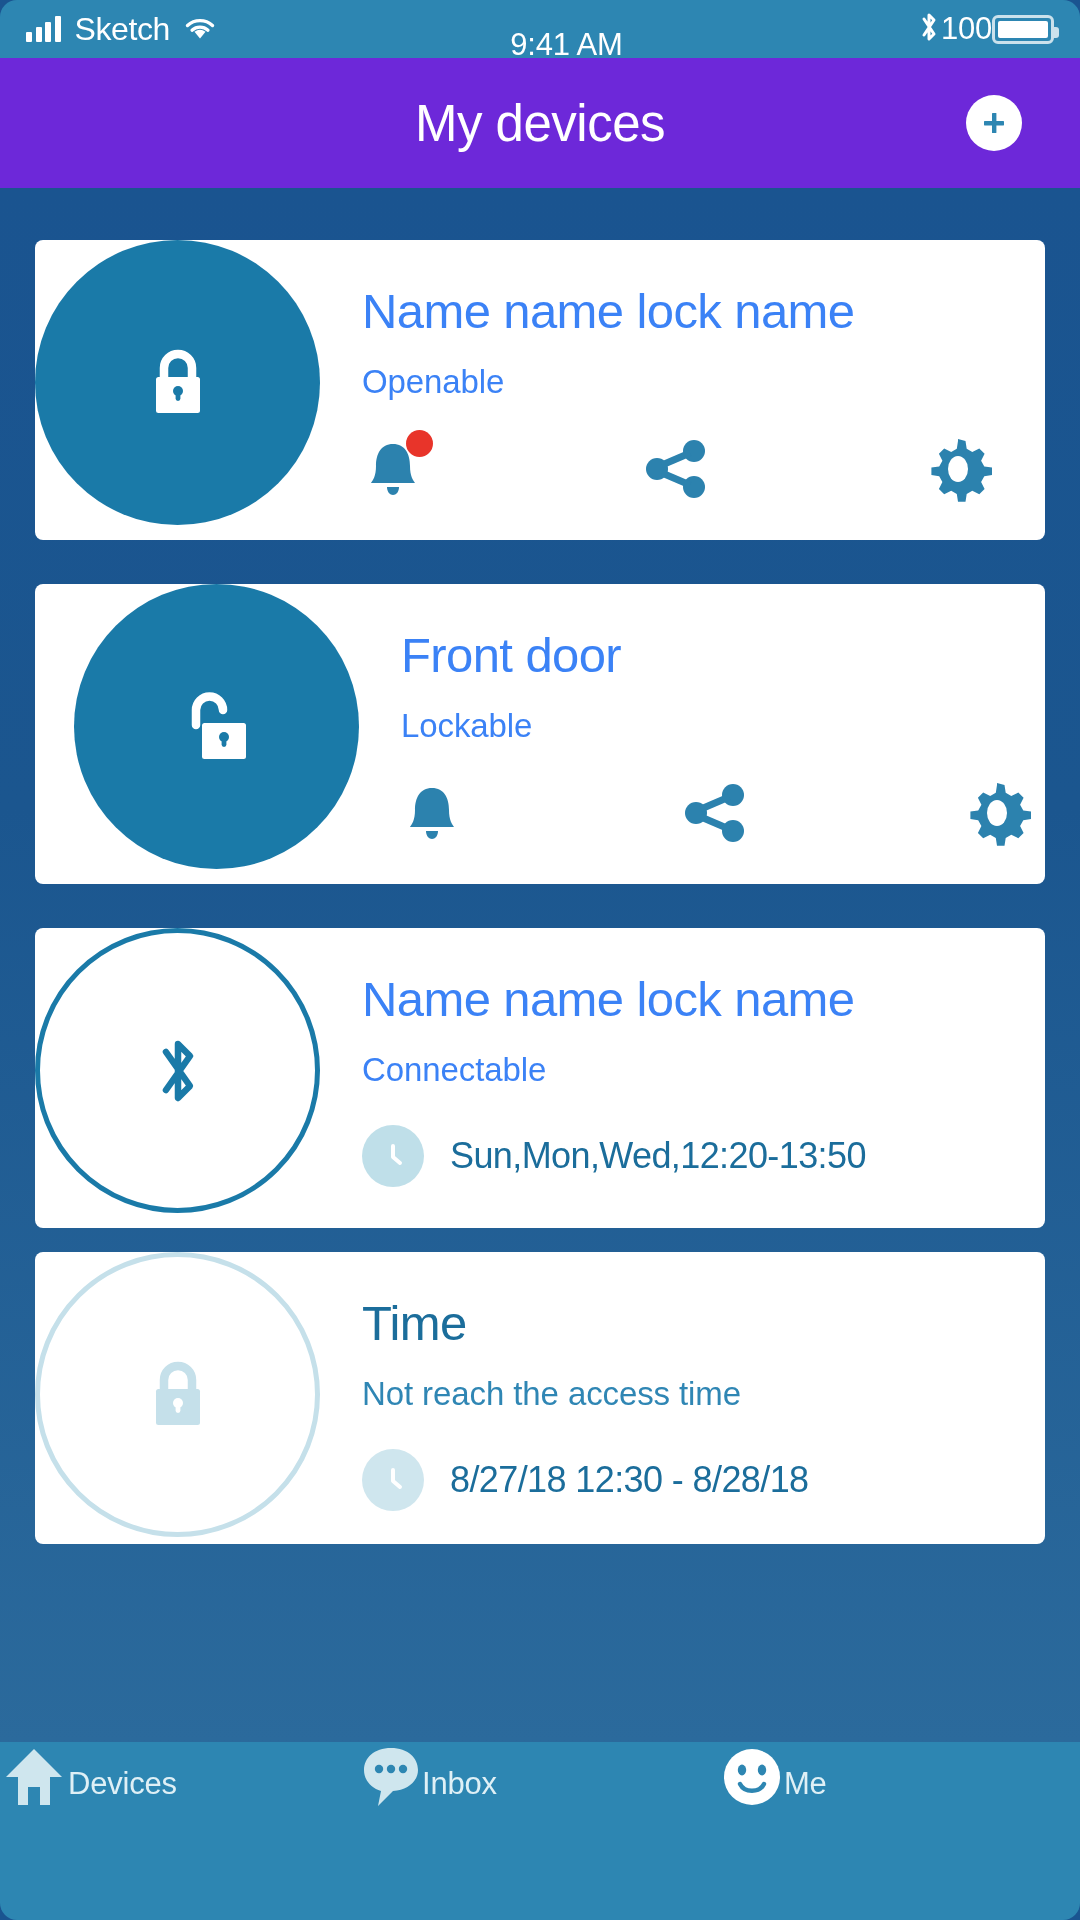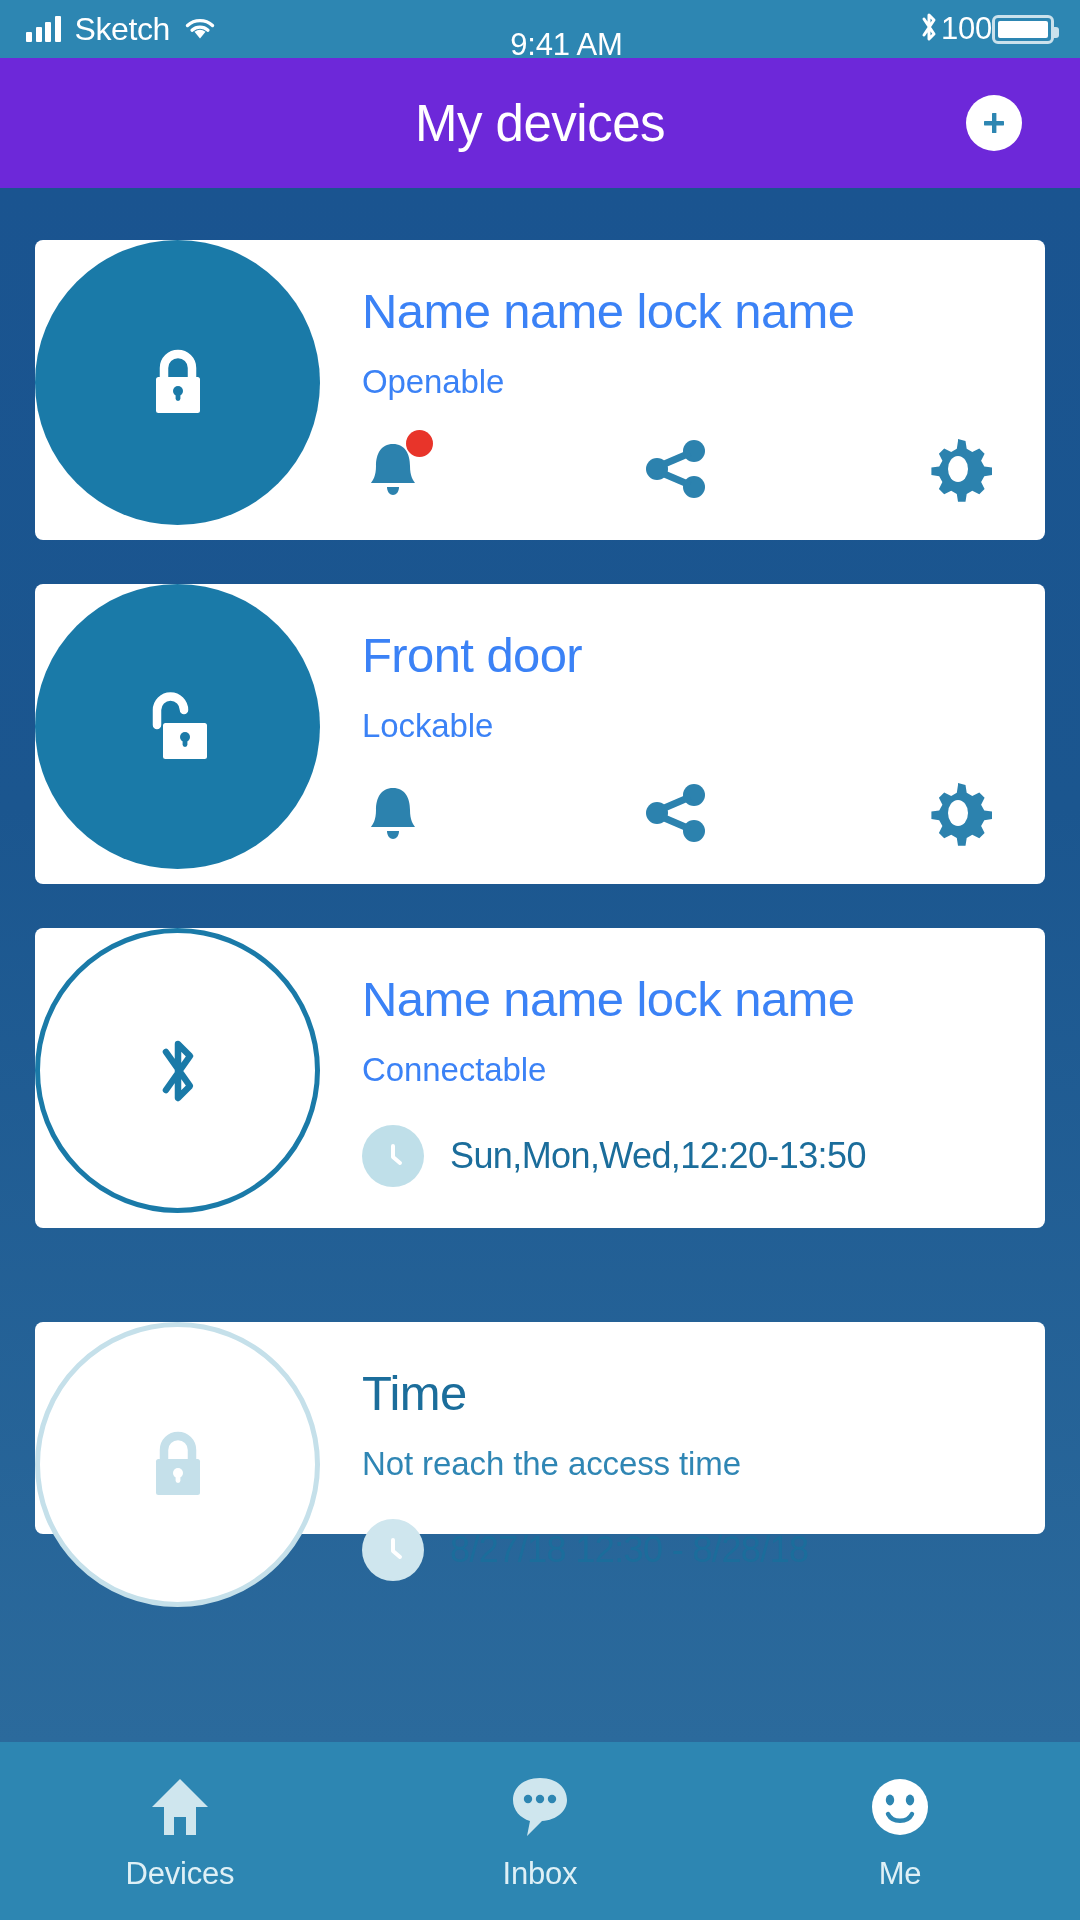--- a/index.html
+++ b/index.html
@@ -2,21 +2,21 @@
 <html><head>
 <meta charset="utf-8">
 <title>My devices</title>
 <style>
   * { margin:0; padding:0; box-sizing:border-box; }
   html,body{
     width:1080px; height:1920px; overflow:hidden;
     font-family:"Liberation Sans", sans-serif;
     background:#1a5490;
   }
-  .phone{ position:relative; width:1080px; height:1920px; overflow:hidden; }
+  .phone{ position:relative; width:1080px; height:1920px; overflow:hidden;border-radius:17px; }
 
   
   .statusbar{
     position:absolute; top:0; left:0; width:1080px; height:58px;
     background:#2d86b2; color:#fff;
     display:flex; align-items:center;
   }
   .sb-left{ display:flex; align-items:center; gap:14px; padding-left:26px; flex:0 0 auto; }
   .sb-center{ flex:1; text-align:center; font-size:31px; letter-spacing:-0.2px;margin-top:32px; }
   .sb-right{ display:flex; align-items:center; gap:0; padding-right:26px; flex:0 0 auto; }
@@ -114,22 +114,22 @@
   .sched-text{
     font-size:36px; color:#1b6d9b; letter-spacing:-0.6px; white-space:nowrap;
   }
 
   
   .tabbar{
     position:absolute; bottom:0; left:0; width:1080px; height:178px;
     background:#2d86b2; display:flex; align-items:flex-start;
   }
   .tab{
-    flex:1; display:flex; flex-direction:column; align-items:center;
-    padding-top:30px; cursor:pointer;
+    flex:1; display:flex; flex-direction:row; align-items:center;
+    cursor:pointer;
   }
   .tab-icon{ height:70px; display:flex; align-items:center; justify-content:center; }
   .tab-label{ margin-top:14px; font-size:31px; color:#dff0f6; letter-spacing:-0.2px; }
 </style>
 </head>
 <body>
 
 <div class="phone">
 
   <div class="statusbar">
@@ -211,21 +211,21 @@
               <svg width="68" height="68" viewBox="0 0 68 68">
                 <path fill="#2c82ae" d="M34 4 l7.5 2 l1.2 7.8 l5.6 3.2 l7-3.5 l5.3 5.3 l-3.5 7 l3.2 5.6 l7.8 1.2 l0 7.5 l-7.8 1.2 l-3.2 5.6 l3.5 7 l-5.3 5.3 l-7 -3.5 l-5.6 3.2 l-1.2 7.8 l-7.5 0 l-1.2 -7.8 l-5.6 -3.2 l-7 3.5 l-5.3 -5.3 l3.5 -7 l-3.2 -5.6 l-7.8 -1.2 l0 -7.5 l7.8 -1.2 l3.2 -5.6 l-3.5 -7 l5.3 -5.3 l7 3.5 l5.6 -3.2 l1.2 -7.8 Z"></path>
                 <ellipse cx="34" cy="34" rx="10" ry="13" fill="#fff"></ellipse>
               </svg>
             </div>
           </div>
         </div>
       </div>
     </div>
 
-    <div class="card" style="top:396px; height:300px;">
+    <div class="card" style="top:396px; height:300px;padding-left:39px;">
       <div class="card-inner">
         <div class="badge-wrap">
           <div class="circ filled">
             <svg width="74" height="84" viewBox="0 0 74 84">
               <path d="M16 40 V25 a13.5 13.5 0 0 1 27 0" stroke="#fff" stroke-width="8.5" fill="none" stroke-linecap="round"></path>
               <rect x="22" y="38" width="44" height="36" rx="2.5" fill="#fff"></rect>
               <circle cx="44" cy="52" r="5" fill="#1a7aa8"></circle>
               <rect x="41.6" y="52" width="4.8" height="10" rx="2.4" fill="#1a7aa8"></rect>
             </svg>
           </div>
@@ -277,21 +277,21 @@
               <svg width="34" height="34" viewBox="0 0 34 34">
                 <path d="M17 7 V18 L24 24" stroke="#fff" stroke-width="4" fill="none" stroke-linecap="round" stroke-linejoin="round"></path>
               </svg>
             </span>
             <span class="sched-text">Sun,Mon,Wed,12:20-13:50</span>
           </div>
         </div>
       </div>
     </div>
 
-    <div class="card" style="top:1134px; height:212px;">
+    <div class="card" style="top:1064px; height:292px;">
       <div class="card-inner">
         <div class="badge-wrap">
           <div class="circ faded">
             <svg width="70" height="80" viewBox="0 0 70 80">
               <path d="M21 36 V25 a14 14 0 0 1 28 0 V36" stroke="#c5e0ea" stroke-width="8.5" fill="none" stroke-linecap="round"></path>
               <rect x="13" y="34" width="44" height="36" rx="2.5" fill="#c5e0ea"></rect>
               <circle cx="35" cy="48" r="5" fill="#fff"></circle>
               <rect x="32.6" y="48" width="4.8" height="10" rx="2.4" fill="#fff"></rect>
             </svg>
           </div>

